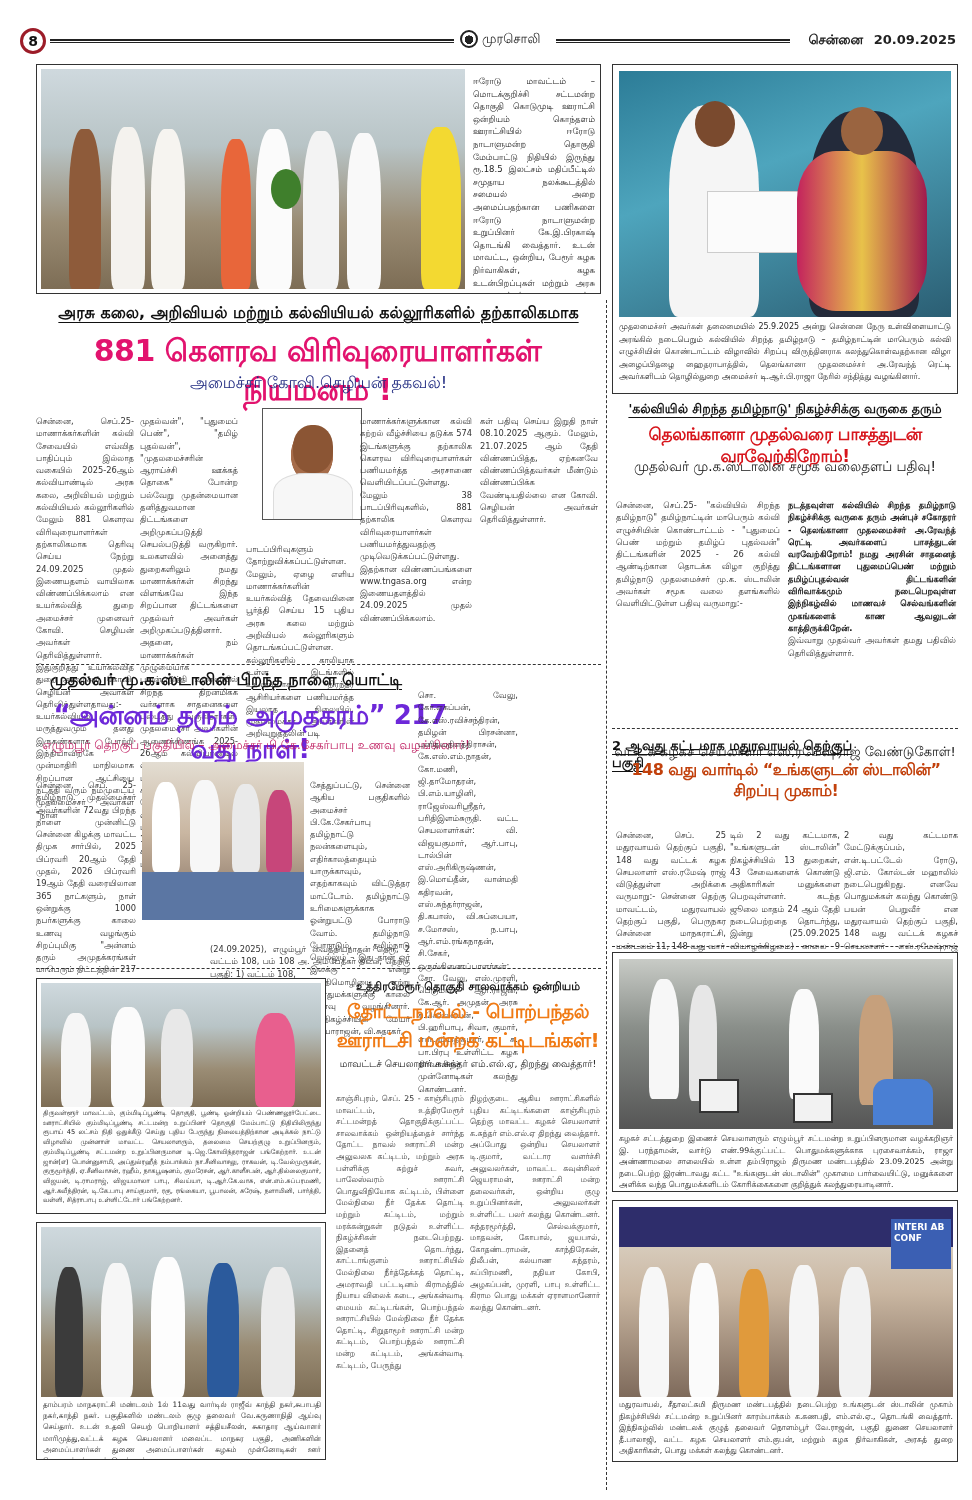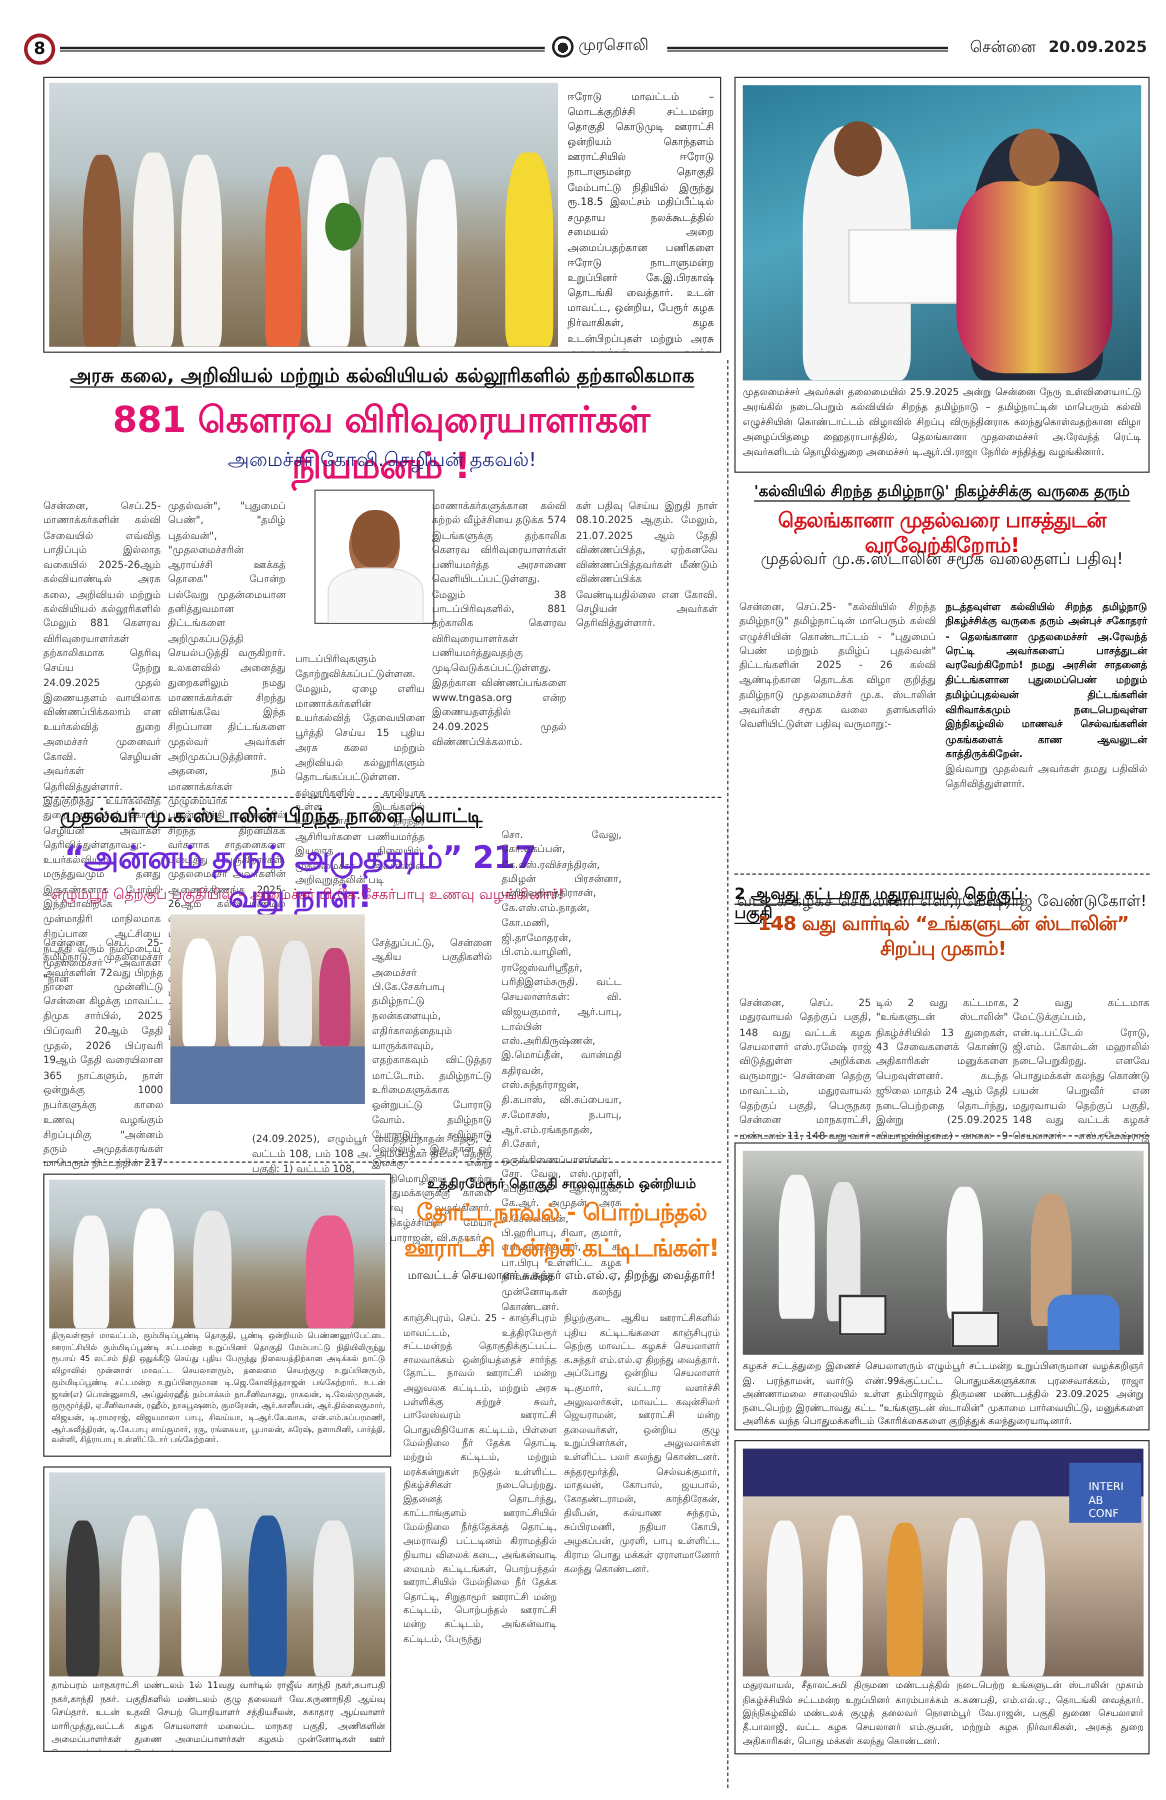--- a/index.html
+++ b/index.html
@@ -7,21 +7,21 @@
   body { font-family: "DejaVu Sans", "Liberation Sans", sans-serif; color: #222; position: relative; }
 
   .masthead { position: absolute; top: 28px; left: 20px; width: 936px; height: 26px; }
   .page-no { position: absolute; left: 0; top: 0; width: 26px; height: 26px; border-radius: 50%; border: 3px solid #9c1c28; font-weight: bold; font-size: 14px; text-align: center; line-height: 20px; color: #111; background:#fff; }
   .rule { position: absolute; top: 11px; height: 4px; border-top: 2px solid #222; border-bottom: 1px solid #222; }
   .rule.r1 { left: 30px; width: 404px; }
   .rule.r2 { left: 536px; width: 234px; }
   .brand { position: absolute; left: 440px; top: 2px; font-size: 13px; display:flex; align-items:center; gap:4px; }
   .brand-logo { width: 18px; height: 18px; border-radius: 50%; border: 2px solid #222; background: radial-gradient(circle at 50% 55%, #222 40%, #fff 42%); }
   .dateline { position: absolute; right: 0; top: 4px; font-size: 13px; font-weight: bold; }
-  .dateline .city { font-weight: normal; margin-right: 6px; }
+  .dateline .city { font-weight: bold; margin-right: 6px; }
 
   .box { position: absolute; border: 1.5px solid #333; background: #fff; overflow: hidden; }
   .dash-v { position: absolute; border-left: 1.5px dashed #333; }
   .dash-h { position: absolute; border-top: 1.5px dashed #333; }
 
   .photo { position: absolute; overflow: hidden; }
   .ph-outdoor { background: linear-gradient(180deg,#cfd9de 0%,#b8c4c6 35%,#9a8c74 70%,#7d6d55 100%); }
   .ph-indoor { background: linear-gradient(180deg,#c8cbc6 0%,#8a8f8a 40%,#555 100%); }
   .ph-blue { background: linear-gradient(160deg,#2c7c97 0%,#4ea5bd 40%,#2b5e73 100%); }
   .ph-crowd { background: linear-gradient(180deg,#e3ddd2 0%,#c9b6a1 45%,#7e6a5b 100%); }
@@ -172,21 +172,21 @@
     <div class="fig" style="left:110px;top:30px;width:34px;height:140px;background:#fdfdfd;"></div>
     <div class="fig" style="left:166px;top:36px;width:32px;height:134px;background:#2b5a9c;"></div>
     <div class="fig" style="left:220px;top:40px;width:34px;height:130px;background:#ececec;"></div>
   </div>
   <div class="cap-text" style="position:absolute;left:6px;top:176px;width:278px;font-size:7.4px;line-height:11.2px;">தாம்பரம் மாநகராட்சி மண்டலம் 1ல் 11வது வார்டில் ராஜீவ் காந்தி நகர்,சுபாபதி நகர்,காந்தி நகர். பகுதிகளில் மண்டலம் குழு தலைவர் வே.கருணாநிதி ஆய்வு செய்தார். உடன் உதவி செயற் பொறியாளர் சத்தியசீலன், சுகாதார ஆய்வாளர் மாரிமுத்து,வட்டக் கழக செயலாளர் மலைப்ட மாநகர பகுதி, அணிகளின் அமைப்பாளர்கள் துணை அமைப்பாளர்கள் கழகம் முன்னோடிகள் ஊர் பொதுமக்கள் உடன் இருந்தனர்.</div>
 </div>
 
 <div class="box" style="left:612px;top:1200px;width:346px;height:262px;">
   <div class="photo ph-crowd" style="left:6px;top:6px;width:334px;height:190px;">
     <div style="position:absolute;left:0;top:0;width:334px;height:40px;background:#2e2d6b;"></div>
-    <div style="position:absolute;left:272px;top:12px;width:60px;height:50px;background:#3b5fb3;color:#fff;font-size:9px;font-weight:normal;line-height:11px;padding:16px;">INTERI AB CONF</div>
+    <div style="position:absolute;left:272px;top:12px;width:60px;height:50px;background:#3b5fb3;color:#fff;font-size:9px;font-weight:bold;line-height:11px;padding:3px;">INTERI AB CONF</div>
     <div class="fig" style="left:20px;top:60px;width:30px;height:130px;background:#f7f7f7;"></div>
     <div class="fig" style="left:70px;top:56px;width:30px;height:134px;background:#fbfbfb;"></div>
     <div class="fig" style="left:120px;top:62px;width:30px;height:128px;background:#e09a3c;"></div>
     <div class="fig" style="left:170px;top:58px;width:30px;height:132px;background:#f5f5f5;"></div>
     <div class="fig" style="left:220px;top:60px;width:32px;height:130px;background:#f2f2f2;"></div>
   </div>
   <div class="cap-text" style="position:absolute;left:6px;top:198px;width:334px;font-size:7.6px;line-height:11.6px;">மதுரவாயல், சீதாலட்சுமி திருமண மண்டபத்தில் நடைபெற்ற உங்களுடன் ஸ்டாலின் முகாம் நிகழ்ச்சியில் சட்டமன்ற உறுப்பினர் காரம்பாக்கம் க.கணபதி, எம்.எல்.ஏ., தொடங்கி வைத்தார். இந்நிகழ்வில் மண்டலக் குழுத் தலைவர் நொளம்பூர் வே.ராஜன், பகுதி துணை செயலாளர் தீ.பாலாஜி, வட்ட கழக செயலாளர் எம்.குபன், மற்றும் கழக நிர்வாகிகள், அரசுத் துறை அதிகாரிகள், பொது மக்கள் கலந்து கொண்டனர்.</div>
 </div>
 
 </body></html>

